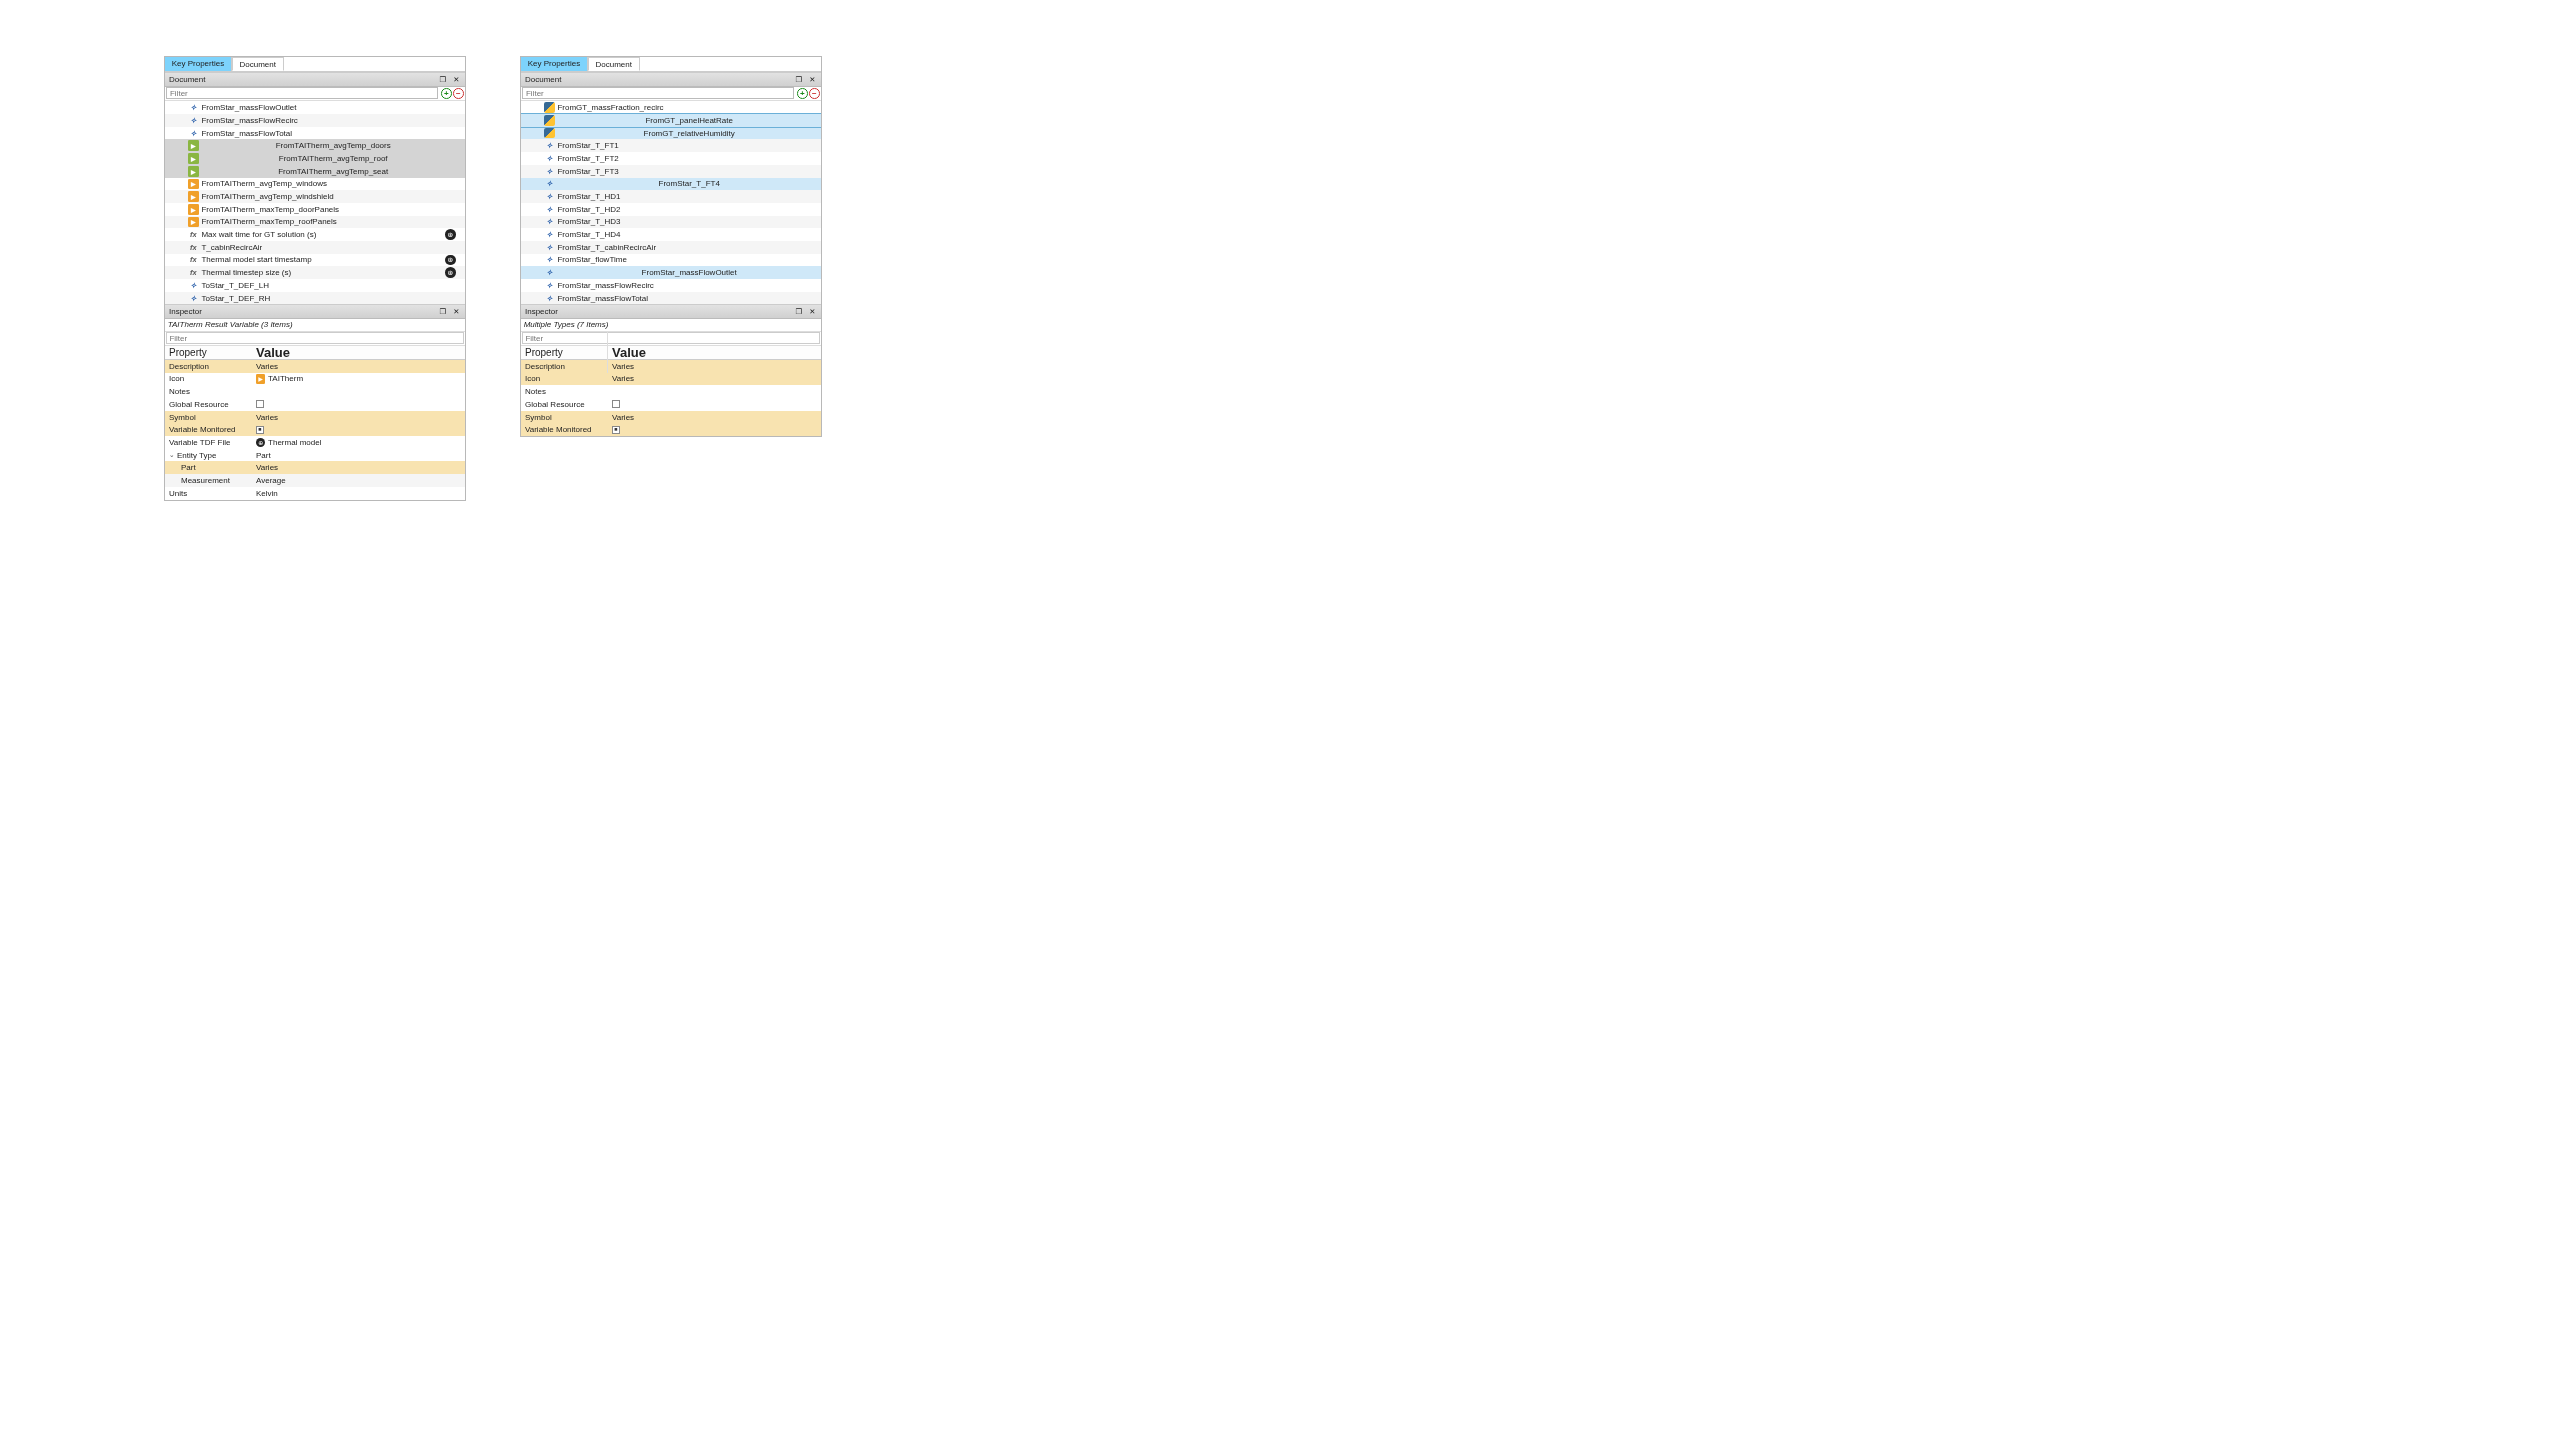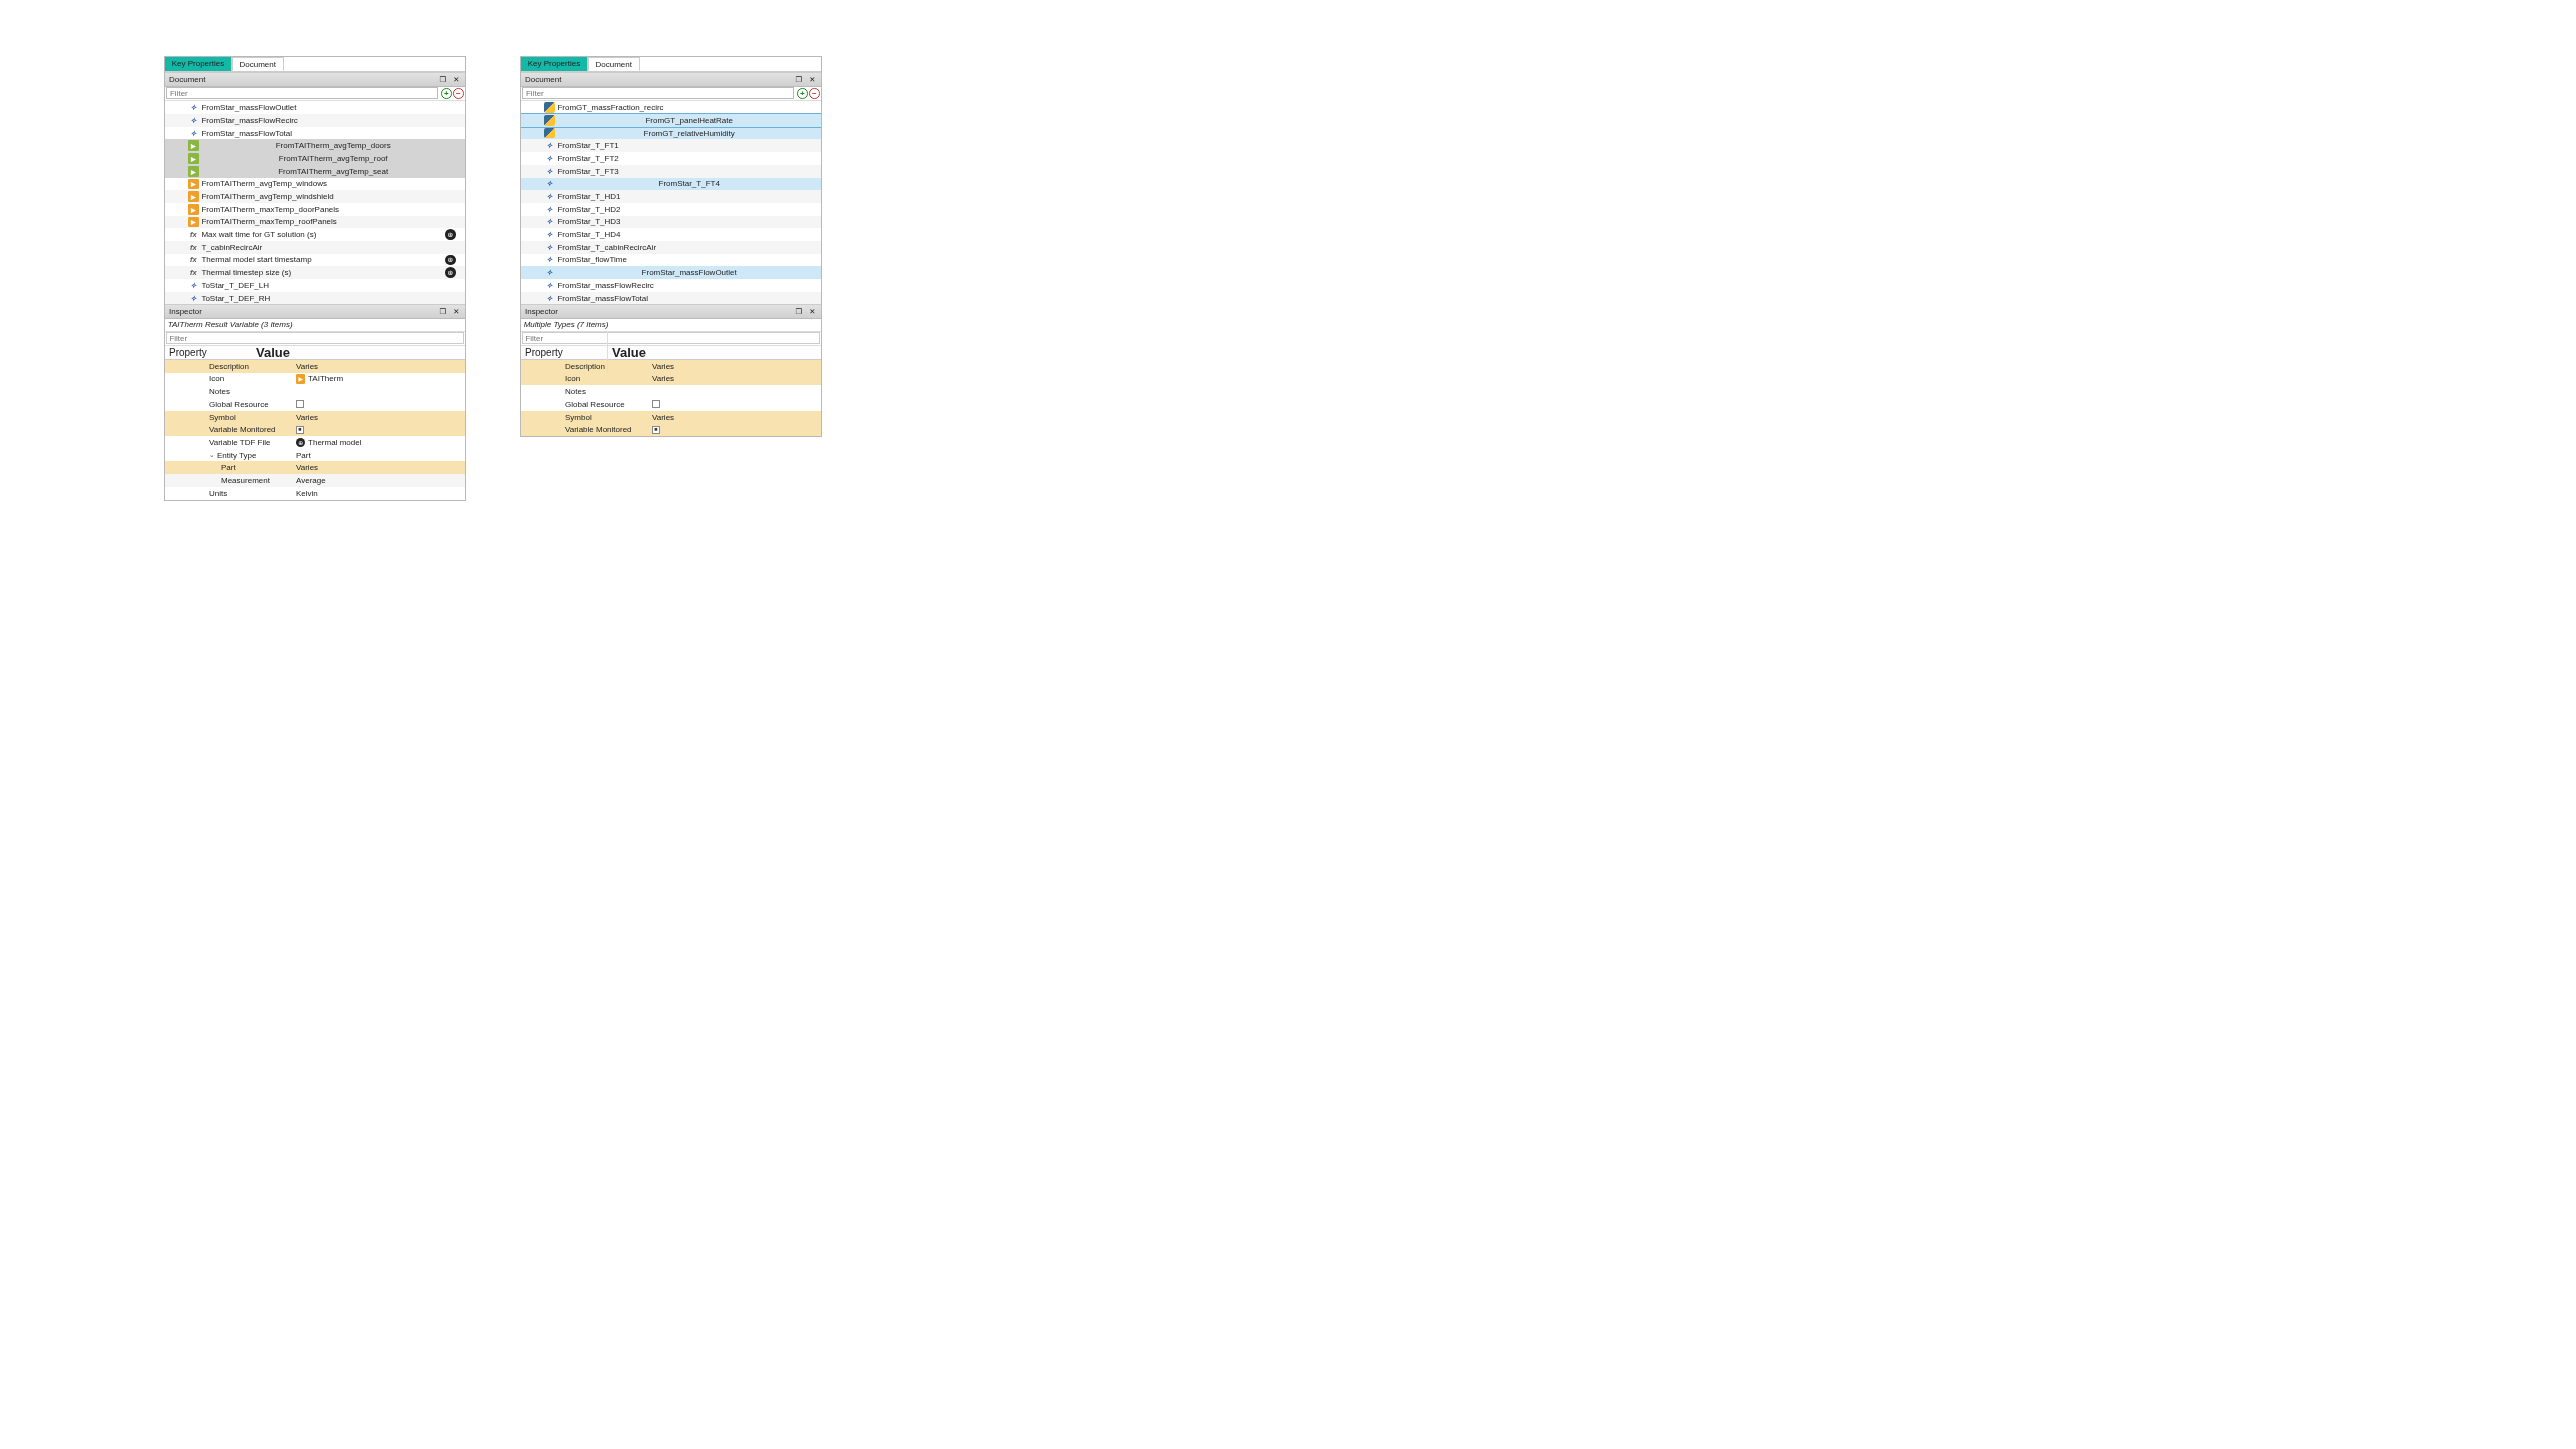--- a/index.html
+++ b/index.html
@@ -33,21 +33,21 @@
   height: 14.8px;
 }
 .tab {
   padding: 2px 6.7px;
   font-size: 8px;
   cursor: pointer;
   display: flex;
   align-items: center;
 }
 .tab.inactive {
-  background: #14b8a6;
+  background: #7dd3fc;
   border-right: 0.7px solid #ccc;
 }
 .tab.active {
   background: #fff;
   border: 0.7px solid #ccc;
   border-bottom: 0.7px solid #fff;
   margin-bottom: -0.7px;
   font-weight: 400;
 }
 
@@ -166,21 +166,21 @@
 }
 .grid-header .col-p { width: 87px; padding: 15px 4px; font-size: 10px; }
 .grid-header .col-v { flex: 1; padding: 1.3px 4px; font-size: 13px; font-weight: bold; }
 .grid-header.split .col-p { border-right: 0.7px solid #ddd; }
 
 .prop-row {
   display: flex;
   height: 12.7px;
   align-items: center;
 }
-.prop-row .pk { width: 87px; padding: 0.7px 4px; font-size: 8px; display: flex; align-items: center; margin-left: 40px; }
+.prop-row .pk { width: 87px; padding: 0.7px 4px; font-size: 8px; display: flex; align-items: center; }
 .prop-row .pv { flex: 1; padding: 0.7px 4px; font-size: 8px; display: flex; align-items: center; gap: 2.7px; }
 .prop-row.y { background: #f8e3b0; }
 .prop-row.w { background: #fff; }
 .prop-row.g { background: #f5f5f5; }
 .prop-row .pk.indent { padding-left: 16px; }
 .expander {
   display: inline-block;
   width: 8px;
   font-size: 6.7px;
   color: #555;

